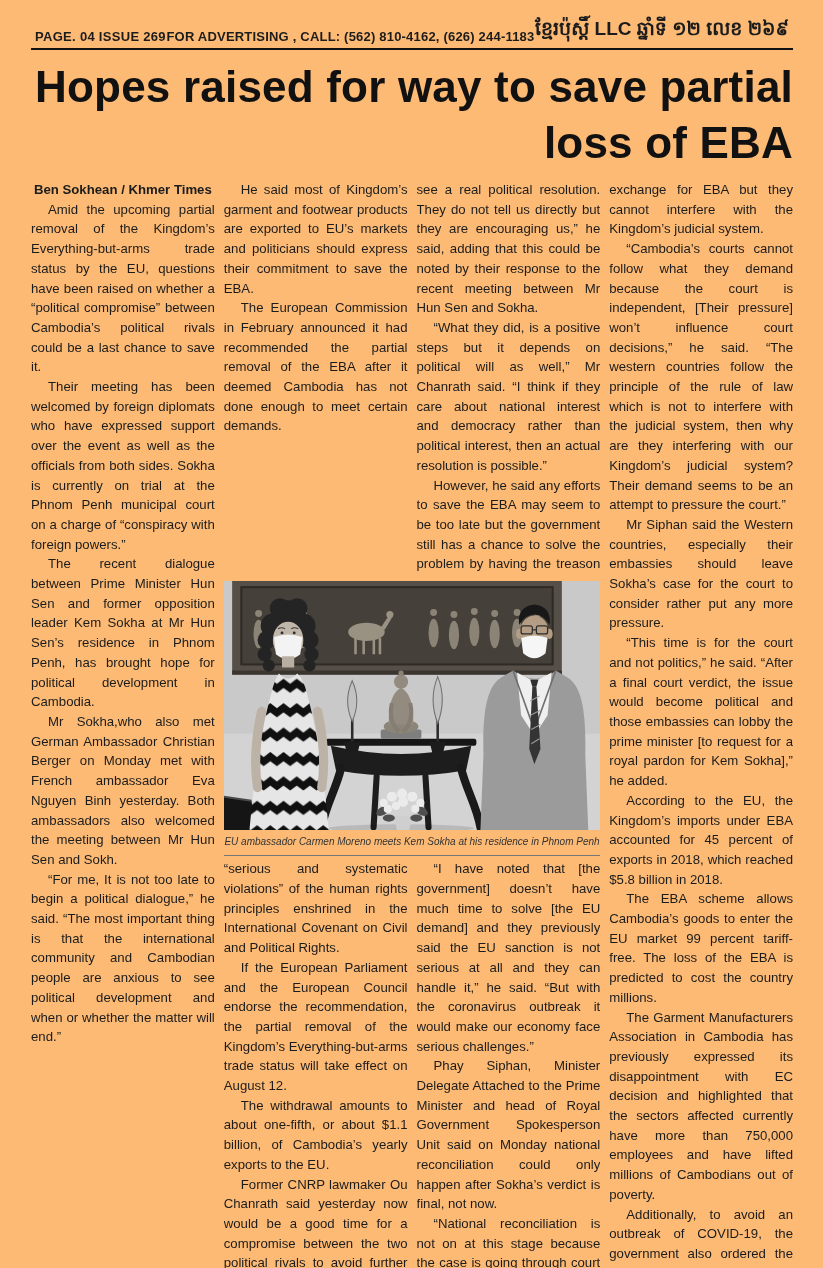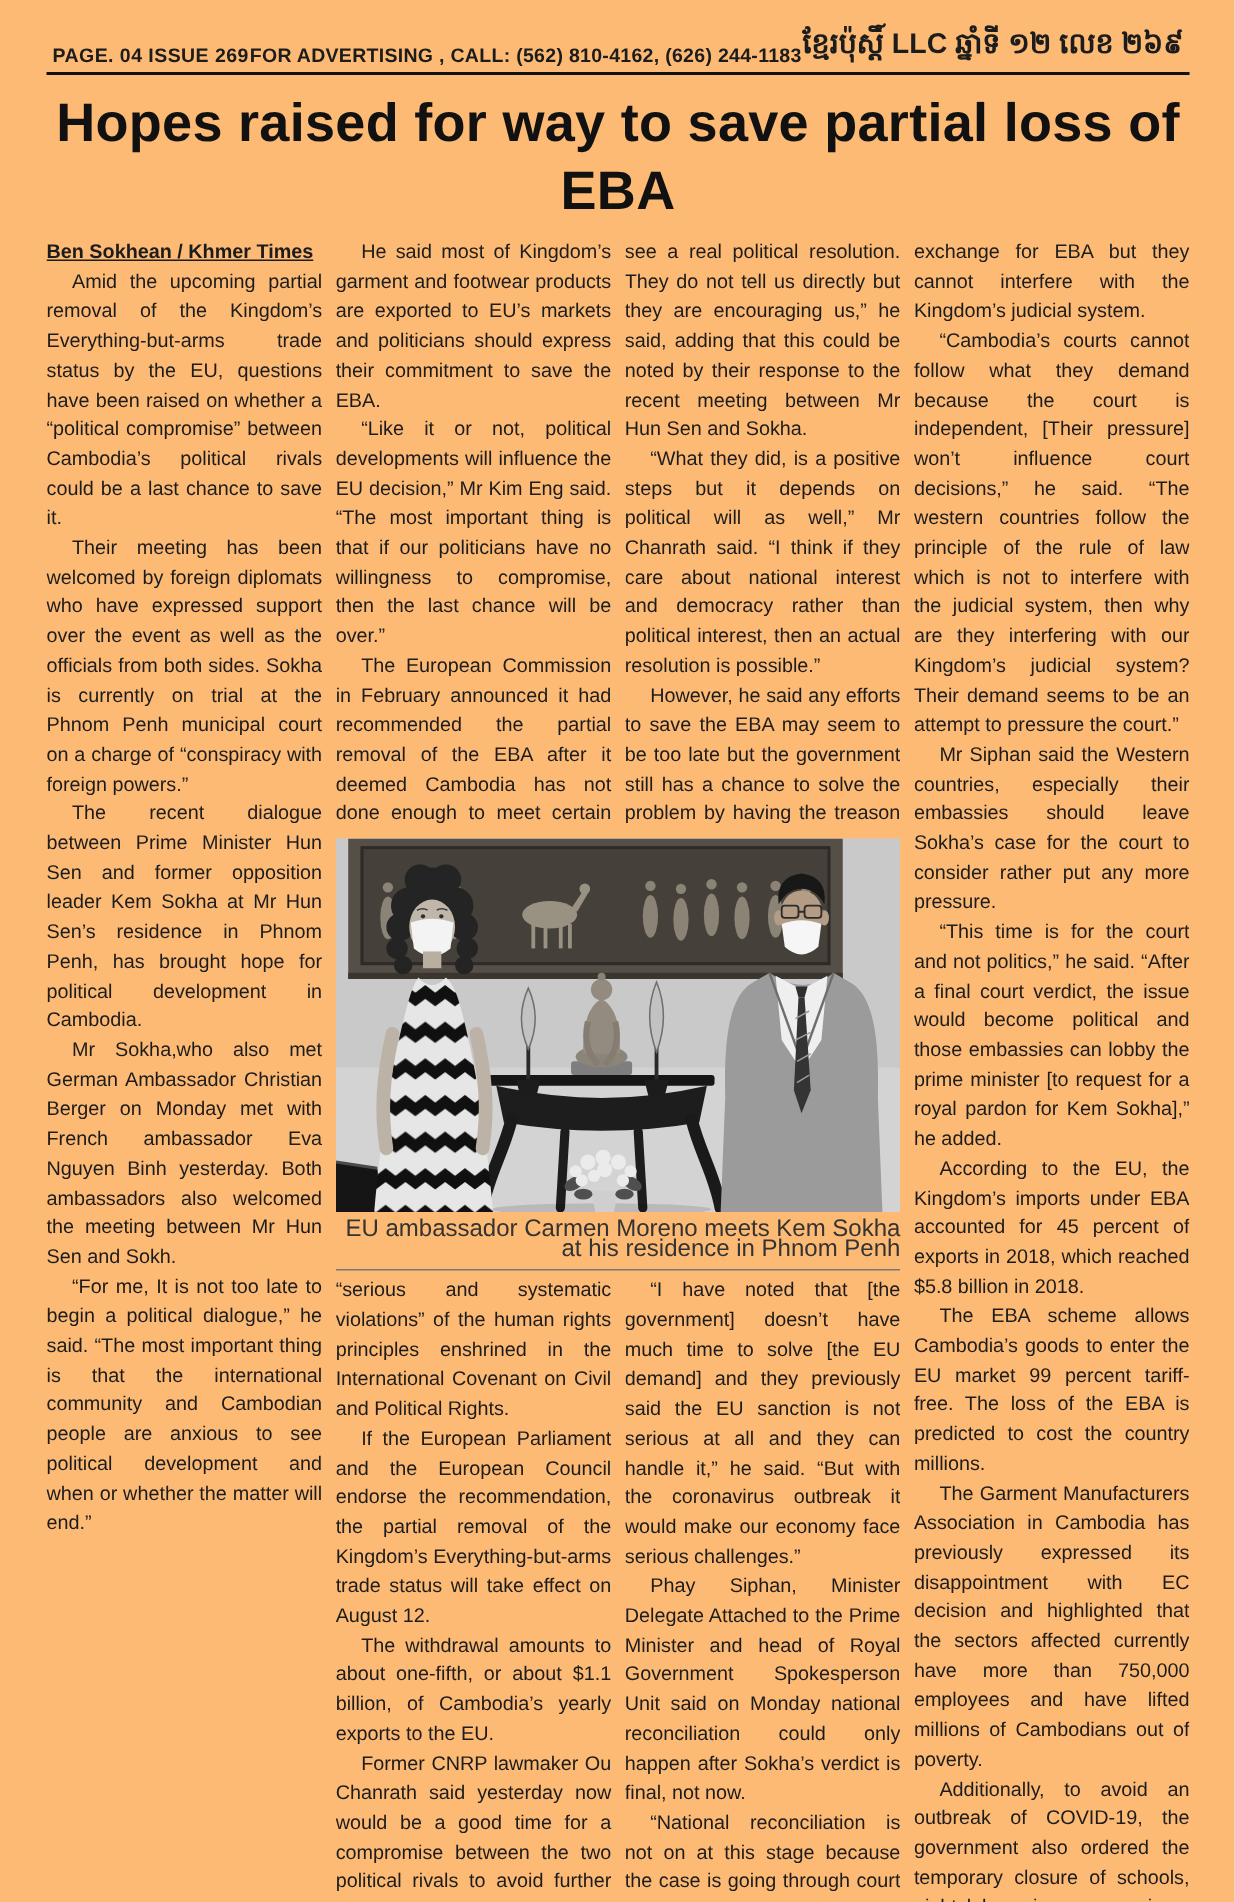--- a/index.html
+++ b/index.html
@@ -10,40 +10,41 @@
   }
   .masthead{
     display:flex;justify-content:space-between;align-items:flex-end;
     border-bottom:2px solid #111;padding:0 4px 4px 4px;
     font-weight:bold;font-size:13px;white-space:nowrap;
   }
   .masthead .left{letter-spacing:.3px;}
   .masthead .center{letter-spacing:.2px;}
   .masthead .khmer{font-size:19px;}
   .headline{
-    font-size:36px;font-weight:bold;text-align:center;color:#111;
-    margin:9px 0 9px 0;letter-spacing:.2px;line-height:45px;
+    font-size:44px;font-weight:bold;text-align:right;color:#111;
+    margin:9px 0 9px 0;letter-spacing:.2px;line-height:56px;
   }
   .content{
     display:grid;grid-template-columns:repeat(4,1fr);column-gap:9px;
     grid-template-rows:398px auto 1fr;height:1150px;overflow:hidden;
     font-size:13.2px;line-height:19.7px;text-align:justify;
   }
   .col{overflow:hidden;min-width:0;}
   .col-full{grid-row:1/4;}
   .content p{margin:0;text-indent:17px;}
   .content p.cont{text-indent:0;}
-  .byline{font-weight:bold;text-indent:0 !important;margin-bottom:1px;text-decoration:underline;}
+  .byline{font-weight:bold;text-align:center;text-indent:0 !important;margin-bottom:1px;}
   .photo-block{grid-column:2/4;grid-row:2;padding-top:3px;min-width:0;}
   figure{margin:0;}
   .photo-block svg{display:block;width:100%;height:auto;background:#c9c9c9;}
   figcaption{
-    font-size:16px;line-height:13px;color:#333;text-align:right;
+    font-size:10px;line-height:13px;color:#333;text-align:center;
     padding:5px 0 7px 0;border-bottom:1.5px solid #777;margin-bottom:3px;
     text-indent:0;
+    font-style:italic;
   }
 </style>
 </head>
 <body>
 
 <div class="page">
 
   <div class="masthead">
     <span class="left">PAGE. 04  ISSUE 269</span>
     <span class="center">FOR ADVERTISING ,  CALL: (562) 810-4162, (626) 244-1183</span>
@@ -59,21 +60,20 @@
       <p>Amid the upcoming partial removal of the Kingdom’s Everything-but-arms trade status by the EU, questions have been raised on whether a “political compromise” between Cambodia’s political rivals could be a last chance to save it.</p>
       <p>Their meeting has been welcomed by foreign diplomats who have expressed support over the event as well as the officials from both sides. Sokha is currently on trial at the Phnom Penh municipal court on a charge of “conspiracy with foreign powers.”</p>
       <p>The recent dialogue between Prime Minister Hun Sen and former opposition leader Kem Sokha at Mr Hun Sen’s residence in Phnom Penh, has brought hope for political development in Cambodia.</p>
       <p>Mr Sokha,who also met German Ambassador Christian Berger on Monday met with French ambassador Eva Nguyen Binh yesterday. Both ambassadors also welcomed the meeting between Mr Hun Sen and Sokh.</p>
       <p>“For me, It is not too late to begin a political dialogue,” he said. “The most important thing is that the international community and Cambodian people are anxious to see political development and when or whether the matter will end.”</p>
 
     </div>
 
     <div class="col" style="grid-column:2;grid-row:1">
       <p>He said most of Kingdom’s garment and footwear products are exported to EU’s markets and politicians should express their commitment to save the EBA.</p>
-      <p>“Like it or not, political developments will influence the EU decision,” Mr Kim Eng said. “The most important thing is that if our politicians have no willingness to compromise, then the last chance will be over.”</p>
       <p>The European Commission in February announced it had recommended the partial removal of the EBA after it deemed Cambodia has not done enough to meet certain demands.</p>
 
     </div>
 
     <div class="col" style="grid-column:3;grid-row:1">
       <p class="cont">see a real political resolution. They do not tell us directly but they are encouraging us,” he said, adding that this could be noted by their response to the recent meeting between Mr Hun Sen and Sokha.</p>
       <p>“What they did, is a positive steps but it depends on political will as well,” Mr Chanrath said. “I think if they care about national interest and democracy rather than political interest, then an actual resolution is possible.”</p>
       <p>However, he said any efforts to save the EBA may seem to be too late but the government still has a chance to solve the problem by having the treason charge against Sokha dropped and reinstating the CNRP.</p>
     </div>
 

